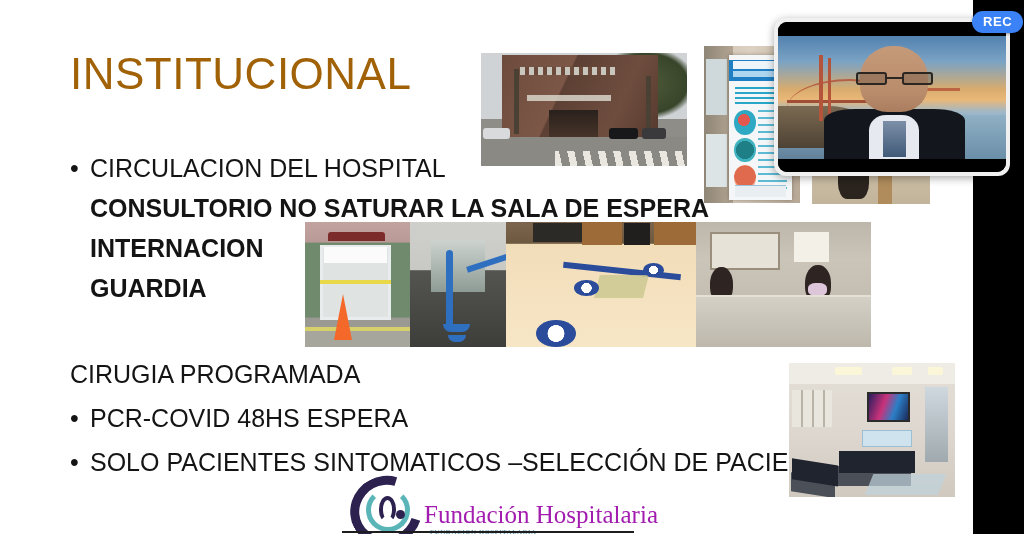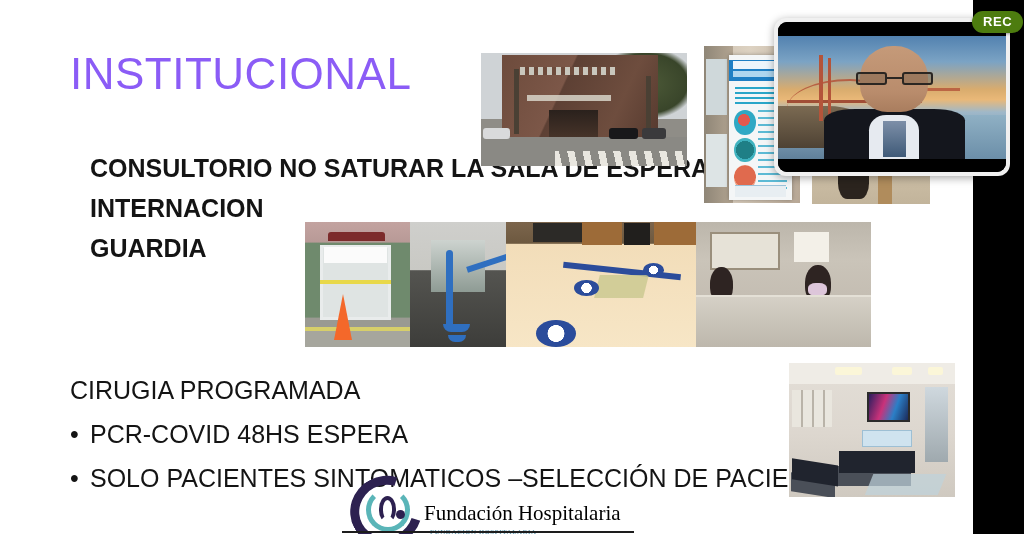--- a/index.html
+++ b/index.html
@@ -15,40 +15,40 @@
   
   #slide {
     position:absolute; left:0; top:0; width:973px; height:534px;
     background:#ffffff; overflow:hidden;
   }
 
   
   .slide-title {
     position:absolute; left:70px; top:52px;
     font-size:44px; font-weight:400; letter-spacing:0.5px;
-    color:#8b5cf6; line-height:1;
+    color:#a16207; line-height:1;
     white-space:nowrap;
   }
 
   .bullet-block { position:absolute; left:70px; color:#141414; }
 
   .txt-line {
     font-size:25px; line-height:40px; white-space:nowrap;
     color:#141414; font-weight:400;
   }
   .txt-line.indent { padding-left:20px;font-weight:bold; }
   .bullet-dot::before {
     content:"\2022";
     display:inline-block;
     width:20px;
     font-size:25px;
   }
 
   #block-upper { top:148px; }
-  #block-lower { top:352px;margin-top:16px; }
+  #block-lower { top:352px; }
   #block-lower .txt-line { line-height:44px; }
 
   
   .photo { position:absolute; overflow:hidden; background:#cfcfcf; }
 
   
   #ph-building {
     left:481px; top:53px; width:206px; height:113px;
     background:
       linear-gradient(to bottom, #cfd3d6 0%, #cfd3d6 58%, #8f8d87 58%, #8f8d87 100%);
@@ -339,21 +339,21 @@
     border:4px solid #2d2150; border-radius:50% 50% 45% 45%;
     border-bottom-color:transparent;
   }
   #logo .stetho-dot {
     position:absolute; left:58px; top:34px; width:9px; height:9px;
     border-radius:50%; background:#2d2150;
   }
   #logo .logo-name {
     position:absolute; left:86px; top:25px;
     font-family:"Liberation Serif", serif;
-    font-size:21px; color:#000000; white-space:nowrap;
+    font-size:25px; color:#a21caf; white-space:nowrap;
   }
   #logo .logo-tag {
     position:absolute; left:92px; top:52px;
     font-family:"Liberation Serif", serif;
     font-size:7px; letter-spacing:.6px; color:#3f7f9a; white-space:nowrap;
   }
   #logo .rule {
     position:absolute; left:4px; top:55px; width:292px; height:2px;
     background:#1d1d1d;
   }
@@ -442,21 +442,21 @@
   }
   #webcam .letterbox-t, #webcam .letterbox-b {
     position:absolute; left:0; width:100%; height:9%; background:#000;
   }
   #webcam .letterbox-t { top:0; }
   #webcam .letterbox-b { bottom:0; }
 
   #rec-badge {
     position:absolute; left:972px; top:11px;
     padding:3px 11px 4px 11px;
-    background:#4d7c0f; color:#ffffff;
+    background:#3b82f6; color:#ffffff;
     border-radius:11px;
     font-size:13px; font-weight:700; letter-spacing:.6px;
     box-shadow:0 1px 3px rgba(0,0,0,.4);
     z-index:40;
   }
 
   
   #blackbar {
     position:absolute; left:973px; top:0; width:51px; height:534px;
     background:#000;
@@ -465,20 +465,21 @@
 </head>
 <body>
 
 <div id="screen">
 
   <div id="slide">
 
     <div class="slide-title">INSTITUCIONAL</div>
 
     <div class="bullet-block" id="block-upper">
+      <div class="txt-line bullet-dot">CIRCULACION DEL HOSPITAL</div>
       <div class="txt-line indent">CONSULTORIO NO SATURAR LA SALA DE ESPERA</div>
       <div class="txt-line indent">INTERNACION</div>
       <div class="txt-line indent">GUARDIA</div>
     </div>
 
     <div class="bullet-block" id="block-lower">
       <div class="txt-line">CIRUGIA PROGRAMADA</div>
       <div class="txt-line bullet-dot">PCR-COVID 48HS ESPERA</div>
       <div class="txt-line bullet-dot">SOLO PACIENTES SINTOMATICOS –SELECCIÓN DE PACIENTES</div>
     </div>

